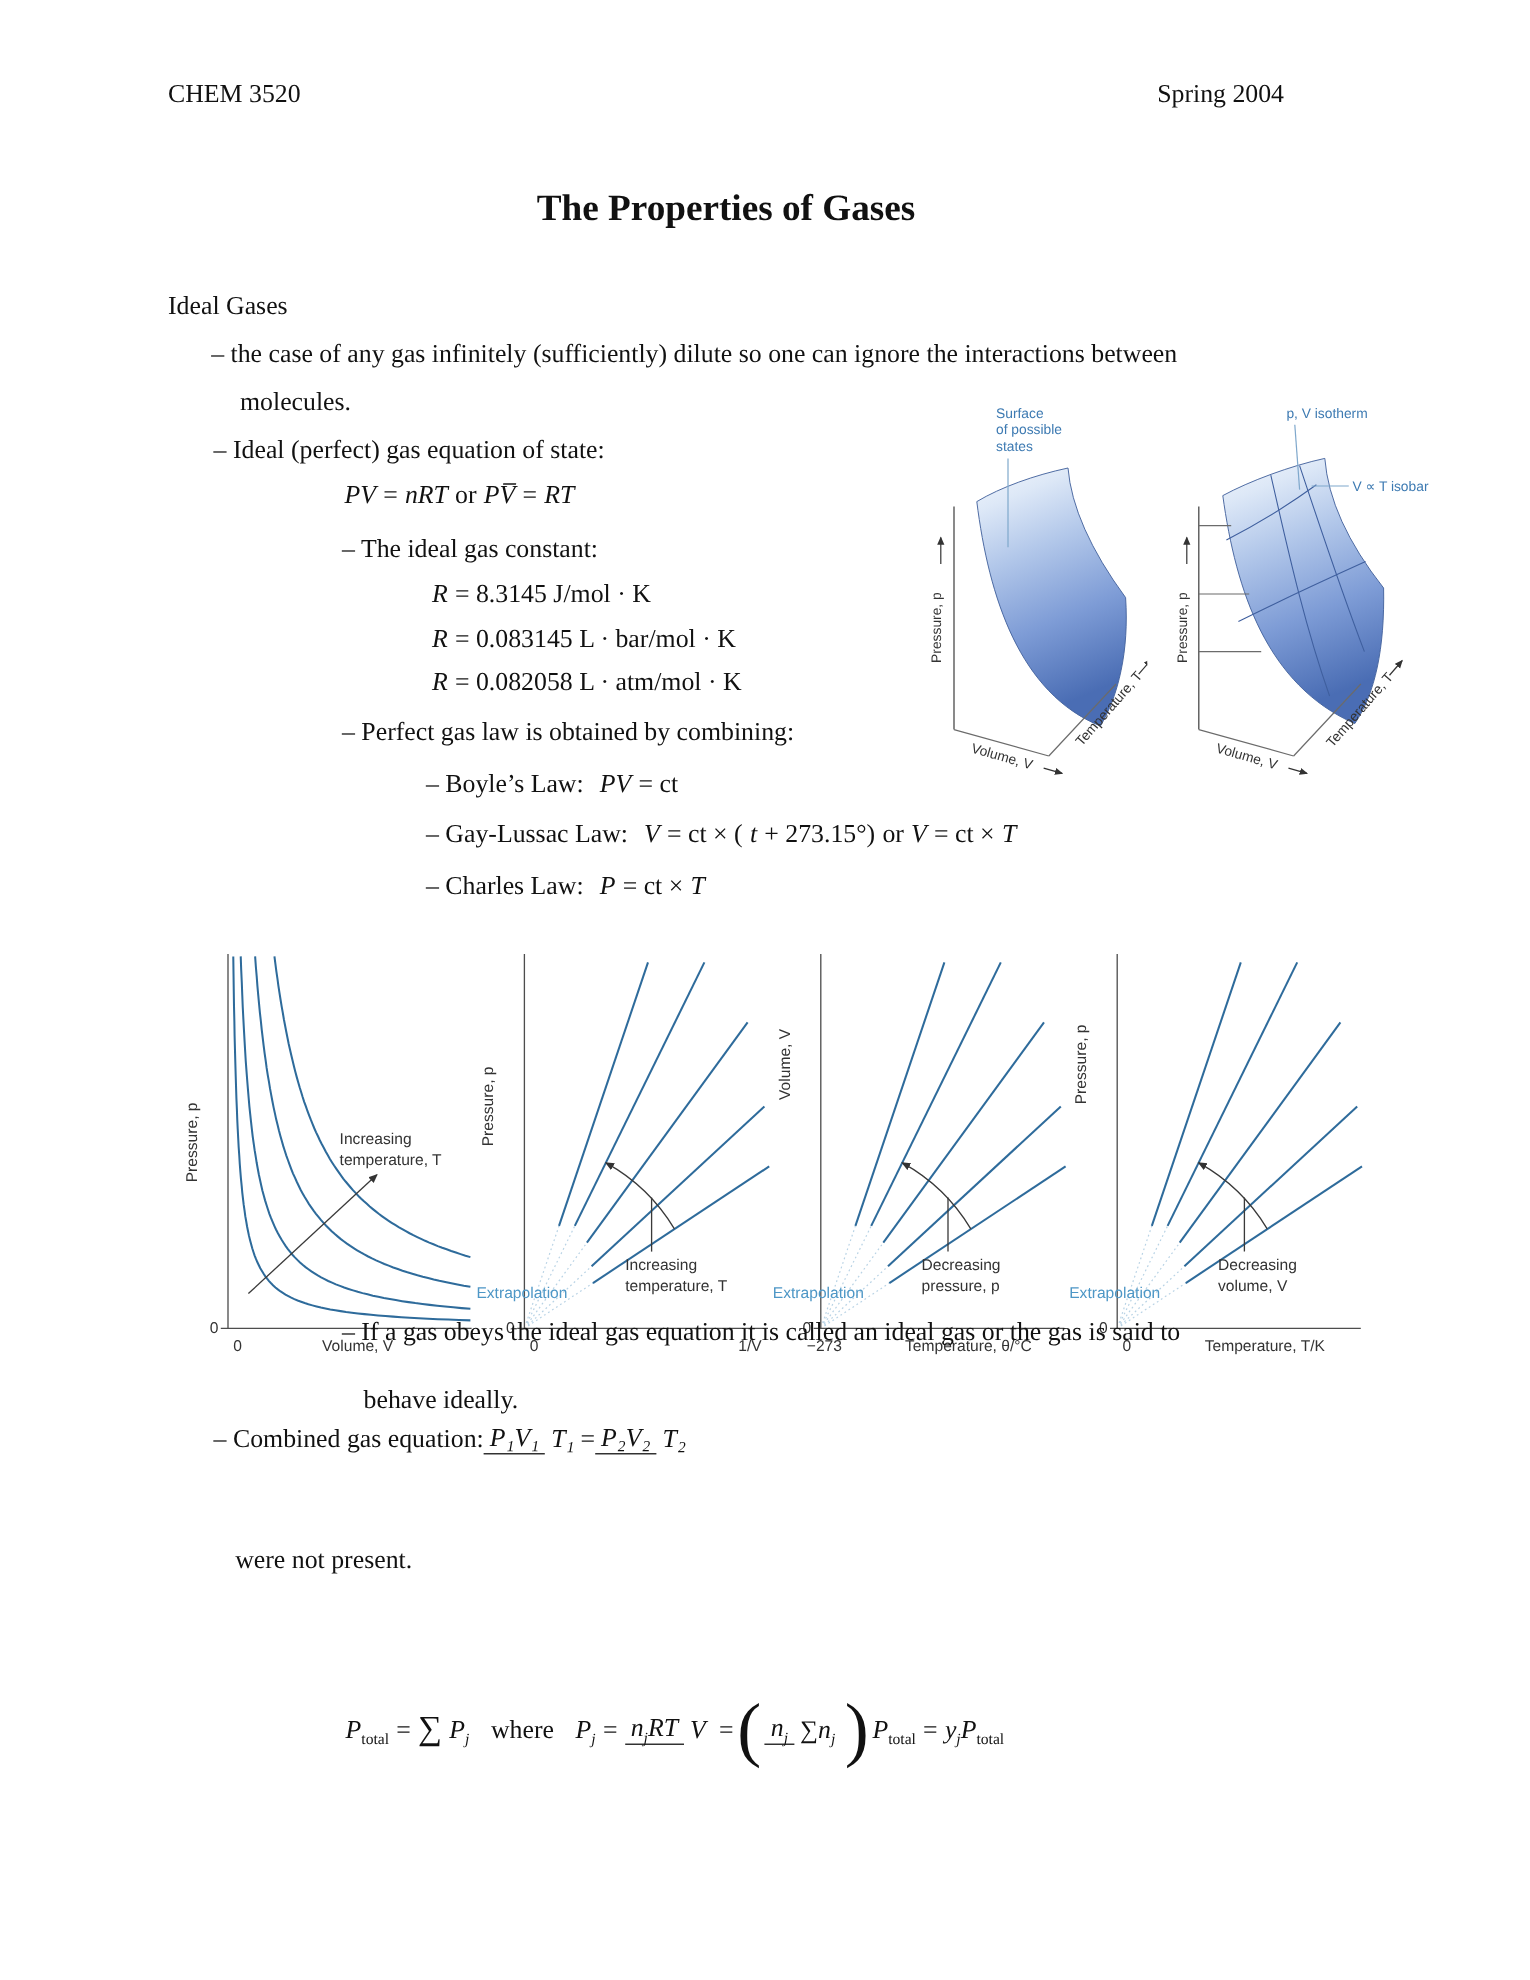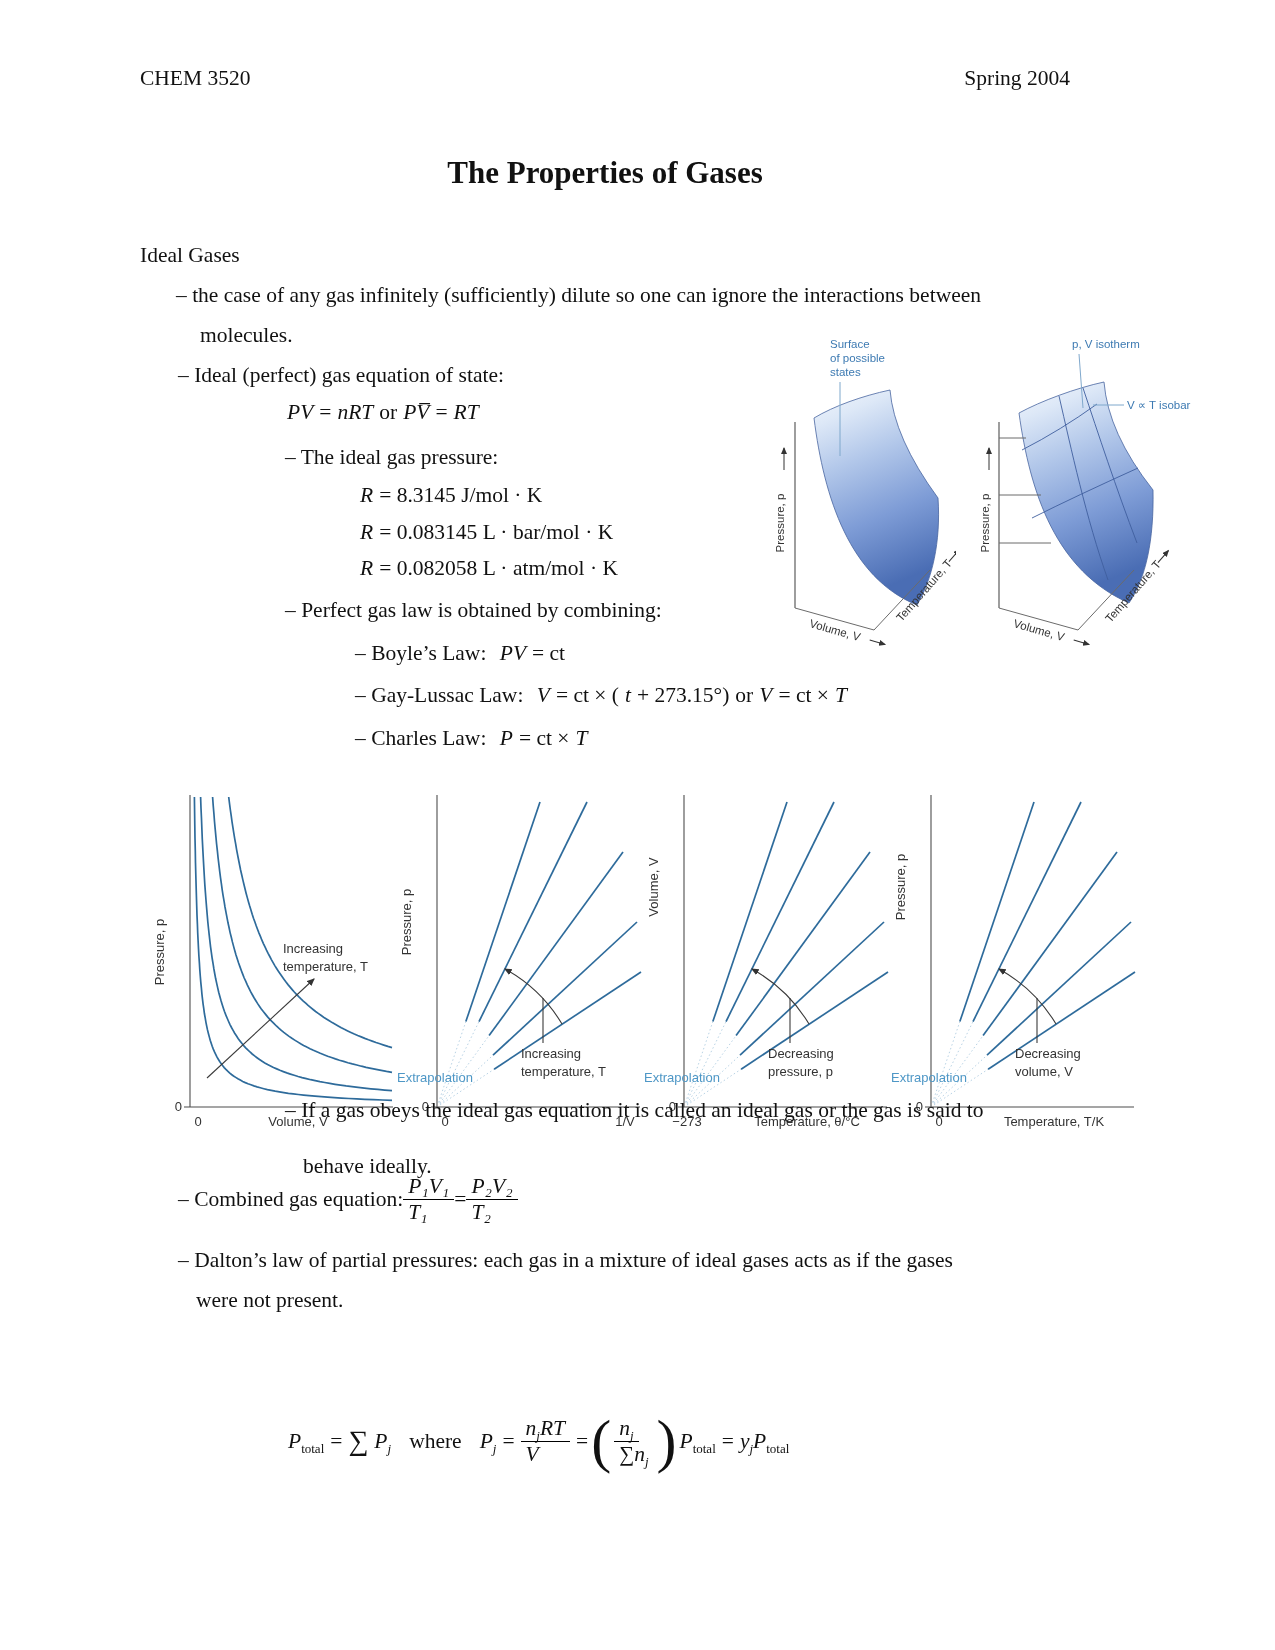--- a/index.html
+++ b/index.html
@@ -4,21 +4,21 @@
 <style>
   html,body{margin:0;padding:0;background:#888;}
   .page{position:relative;width:1275px;height:1650px;background:#ffffff;margin:0 auto;overflow:hidden;
         font-family:"Liberation Serif",serif;color:#111;}
   .t{position:absolute;font-size:21.5px;white-space:nowrap;}
   .hdr{display:flex;justify-content:space-between;width:930px;}
   .title{width:930px;text-align:center;font-weight:bold;font-size:31px;}
   .eq span{margin-right:6px;}
   .mi{font-style:italic;}
   .mr{font-style:normal;}
-  .frac{display:inline-flex;flex-direction:column;align-items:flex-start;line-height:1.12;font-style:italic;}
+  .frac{display:inline-flex;flex-direction:row;align-items:flex-end;line-height:1.12;font-style:italic;}
   .frac .num{border-bottom:1.4px solid #000;padding:0 5px;display:block;text-align:center;}
   .frac .den{padding:0 5px;display:block;text-align:center;}
   .eqrow{display:flex;align-items:center;font-size:21.5px;}
   sub{font-size:13px;line-height:0;font-style:normal;}
   sub.it{font-style:italic;}
   .sum{font-size:28px;line-height:0;font-style:normal;}
   .sum.small{font-size:21px;}
   .bp{font-size:60px;font-weight:100;line-height:0;margin:0 -3px;font-style:normal;}
   .where{margin:0 12px;font-style:normal;}
   .figs3d{position:absolute;left:722px;top:318px;display:flex;}
@@ -68,21 +68,21 @@
   <div class="t title" style="left:140px;top:155px;">The Properties of Gases</div>
 
   <div class="t" style="left:140px;top:243px;">Ideal Gases</div>
 
   <div class="t" style="left:176px;top:283px;">– the case of any gas infinitely (sufficiently) dilute so one can ignore the interactions between</div>
   <div class="t" style="left:200px;top:323px;">molecules.</div>
 
   <div class="t" style="left:178px;top:363px;">– Ideal (perfect) gas equation of state:</div>
   <div class="t eq" style="left:287px;top:400px;"><span class="mi">PV</span><span class="mr">=</span><span class="mi">nRT</span><span class="mr">or</span><span class="mi">PV̅</span><span class="mr">=</span><span class="mi">RT</span></div>
 
-  <div class="t" style="left:285px;top:445px;">– The ideal gas pressure:</div>
+  <div class="t" style="left:285px;top:445px;">– The ideal gas constant:</div>
   <div class="t eq" style="left:360px;top:483px;"><span class="mi">R</span><span class="mr">= 8.3145 J/mol · K</span></div>
   <div class="t eq" style="left:360px;top:520px;"><span class="mi">R</span><span class="mr">= 0.083145 L · bar/mol · K</span></div>
   <div class="t eq" style="left:360px;top:556px;"><span class="mi">R</span><span class="mr">= 0.082058 L · atm/mol · K</span></div>
 
   <div class="t" style="left:285px;top:598px;">– Perfect gas law is obtained by combining:</div>
 
   <div class="t" style="left:355px;top:641px;">
     <span>– Boyle’s Law:</span>
     <span class="eq" style="margin-left:8px;"><span class="mi">PV</span><span class="mr">= ct</span></span>
   </div>
@@ -263,21 +263,20 @@
       <span class="num">P₁V₁</span>
       <span class="den">T₁</span>
     </span>
     <span>=</span>
     <span class="frac">
       <span class="num">P₂V₂</span>
       <span class="den">T₂</span>
     </span>
   </div>
 
-  <div class="t" style="left:178px;top:1248px;">– Dalton’s law of partial pressures: each gas in a mixture of ideal gases acts as if the gases</div>
   <div class="t" style="left:196px;top:1288px;">were not present.</div>
 
   <div class="t eqrow" style="left:288px;top:1398px;height:86px;gap:6px;">
     <span><span class="mi">P</span><sub>total</sub></span>
     <span>=</span>
     <span class="sum">∑</span>
     <span><span class="mi">P</span><sub class="it">j</sub></span>
     <span class="where">where</span>
     <span><span class="mi">P</span><sub class="it">j</sub></span>
     <span>=</span>

